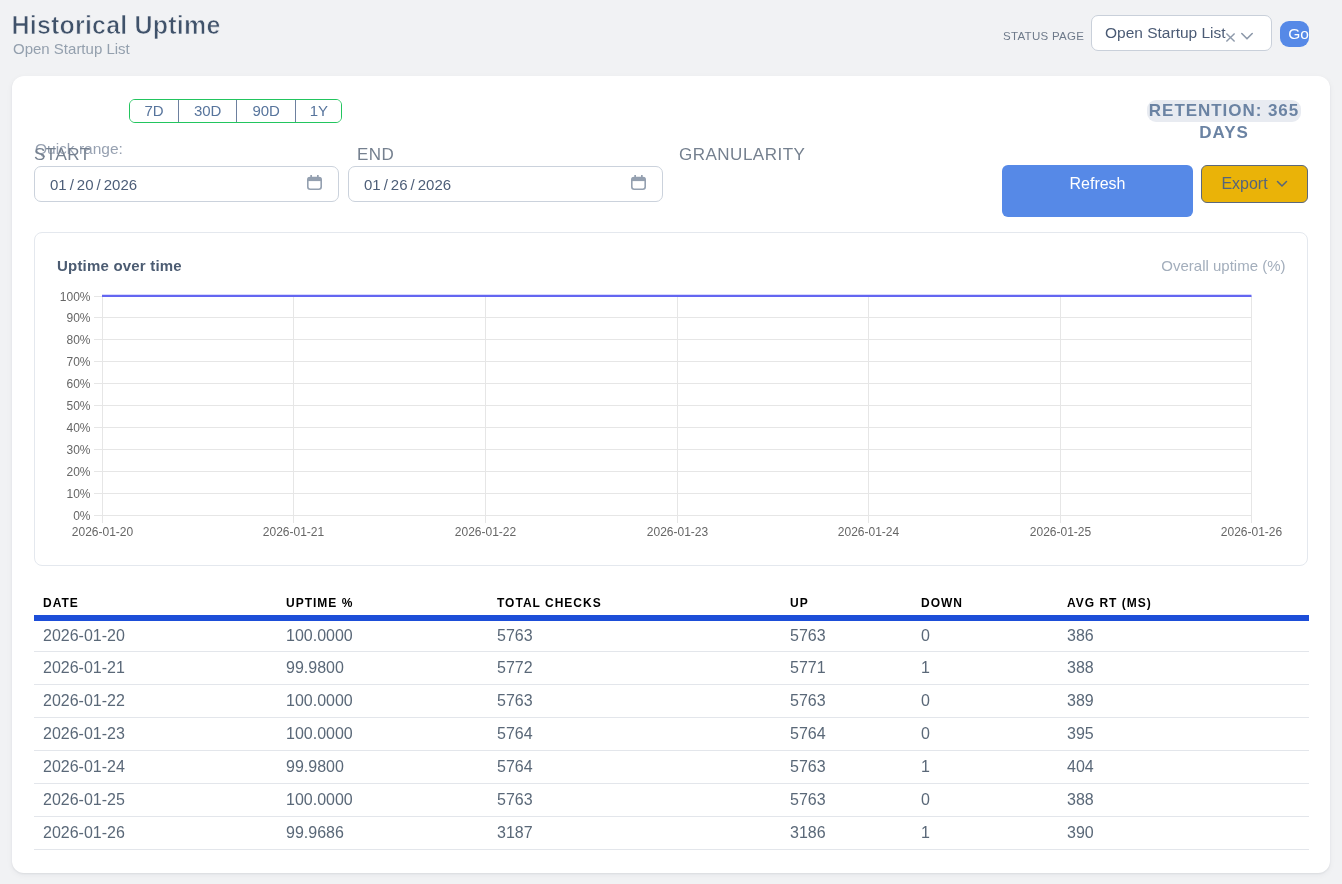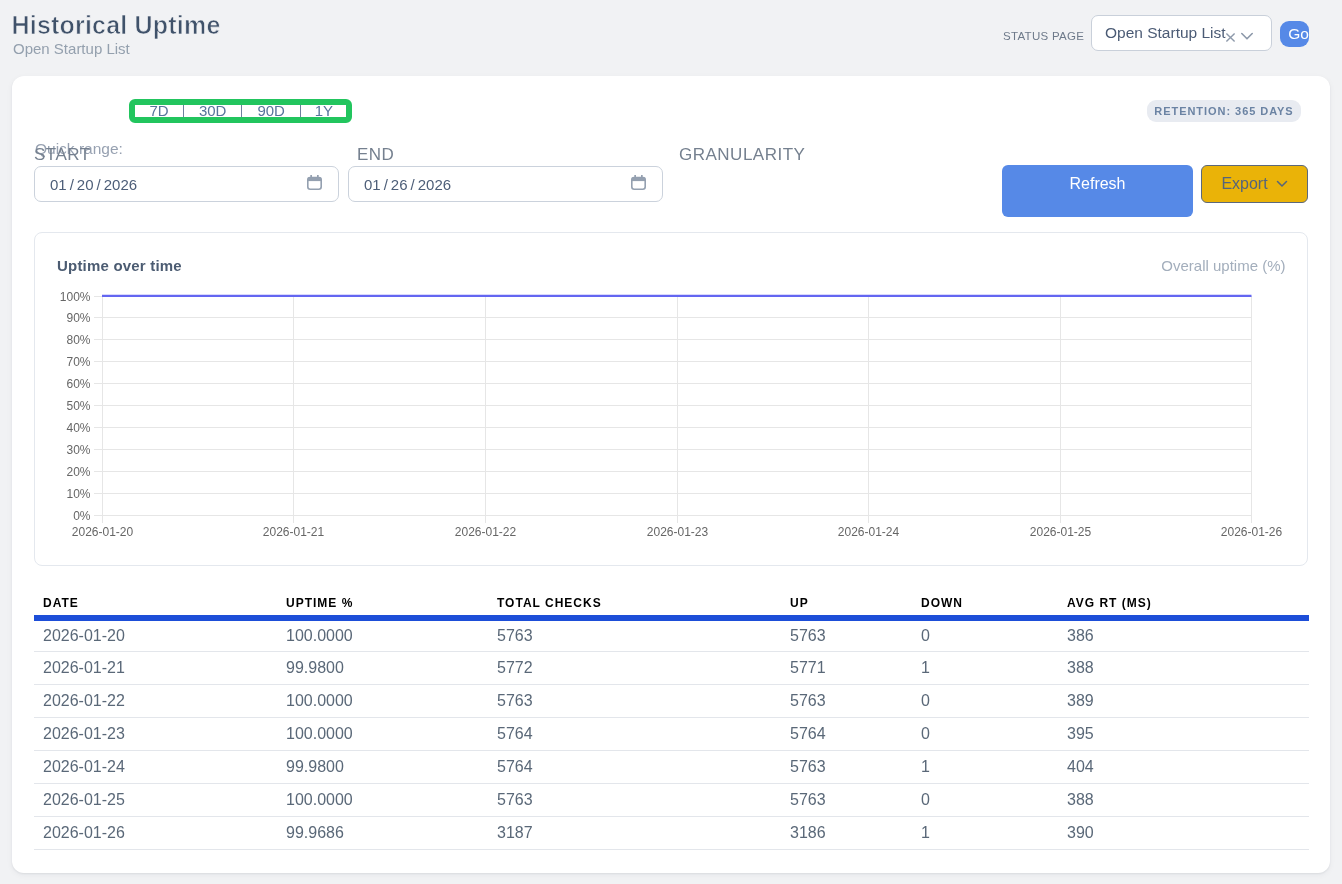--- a/index.html
+++ b/index.html
@@ -8,24 +8,24 @@
 #page { position:relative; width:1342px; height:884px; }
 .title { left:11.5px; top:11px; font-size:25px; font-weight:700; -webkit-text-stroke:0.7px #f1f2f4; color:#40526a; letter-spacing:0.2px; }
 .subtitle { left:13px; top:40px; font-size:15px; color:#94a0ae; }
 .sp-label { left:1003px; top:30px; font-size:11.5px; font-weight:500; color:#6e7a8a; letter-spacing:0.3px; }
 .sp-select { left:1091px; top:15px; width:181px; height:36px; background:#fff; border:1px solid #c9d0da; border-radius:7px; display:flex; align-items:center; padding-left:13px; white-space:nowrap; overflow:hidden; }
 .sp-select .txt { font-size:15.5px; color:#4b5b75; }
 .go { left:1280px; top:21px; width:29px; height:26px; background:#5689e7; border-radius:9px; color:#fff; font-size:15.5px; text-align:right; line-height:26px; }
 .card { left:12px; top:76px; width:1318px; height:797px; background:#fff; border-radius:12px; box-shadow:0 1px 2px rgba(25,35,50,0.07), 0 2px 6px rgba(25,35,50,0.05); }
 
 .qr-label { left:23px; top:24px; font-size:15.5px; color:#97a1b1;margin-top:40px; }
-.qr-group { left:116.7px; top:22.5px; height:24px; display:flex; border:6px solid #22c55e; border-radius:6px; overflow:hidden; }
+.qr-group { left:116.7px; top:22.5px; height:24px; display:flex; border:1px solid #22c55e; border-radius:6px; overflow:hidden; }
 .qr-btn { font-size:15px; color:#57749c; display:flex; align-items:center; justify-content:center; background:#fff; }
 .qr-btn + .qr-btn { border-left:1px solid #6d809f; }
-.badge { left:1135px; top:23.5px; width:154px; height:22px; background:#e8ebf1; border-radius:9px; font-size:11px; font-weight:700; color:#6b83a3; letter-spacing:0.95px; text-align:center; line-height:22px; }
+.badge { left:1135px; top:23.5px; width:154px; height:22px; background:#e8ebf1; border-radius:9px; font-size:17px; font-weight:700; color:#6b83a3; letter-spacing:0.95px; text-align:center; line-height:22px; }
 .flabel { top:69px; font-size:17px; font-weight:400; color:#75808f; letter-spacing:0.5px; }
 .input { top:90px; height:36px; background:#fff; border:1px solid #cbd2dc; border-radius:7px; display:flex; align-items:center; font-size:15px; color:#4d5e78; }
 .refresh { left:990px; top:89px; width:191px; height:52px; background:#5689e7; border-radius:6px; color:#fff; font-size:16px; text-align:center; line-height:38px; }
 .export { left:1189px; top:89px; width:107px; height:38px; background:#eab308; border:1px solid #5b687c; border-radius:6px; color:#55657c; font-size:16px; display:flex; align-items:center; justify-content:center; gap:8px; }
 .chart-card { left:22px; top:156px; width:1274px; height:334px; background:#fff; border:1px solid #e4e8ee; border-radius:8px; }
 .ct { left:45px; top:181px; font-size:15px; font-weight:700; color:#4c5c72; letter-spacing:0.2px; }
 .cr { top:181px; right:1342px; font-size:15px; color:#a3aebc; }
 table { position:absolute; left:22px; top:514px; width:1274.5px; border-collapse:collapse; table-layout:fixed; }
 thead td { height:28px; font-size:12px; font-weight:700; letter-spacing:1px; color:#000000; border-bottom:6px solid #1d4ed8; }
 tbody td { height:33.1px; font-size:16px; color:#5a6878; border-bottom:1px solid #e3e6eb; }

